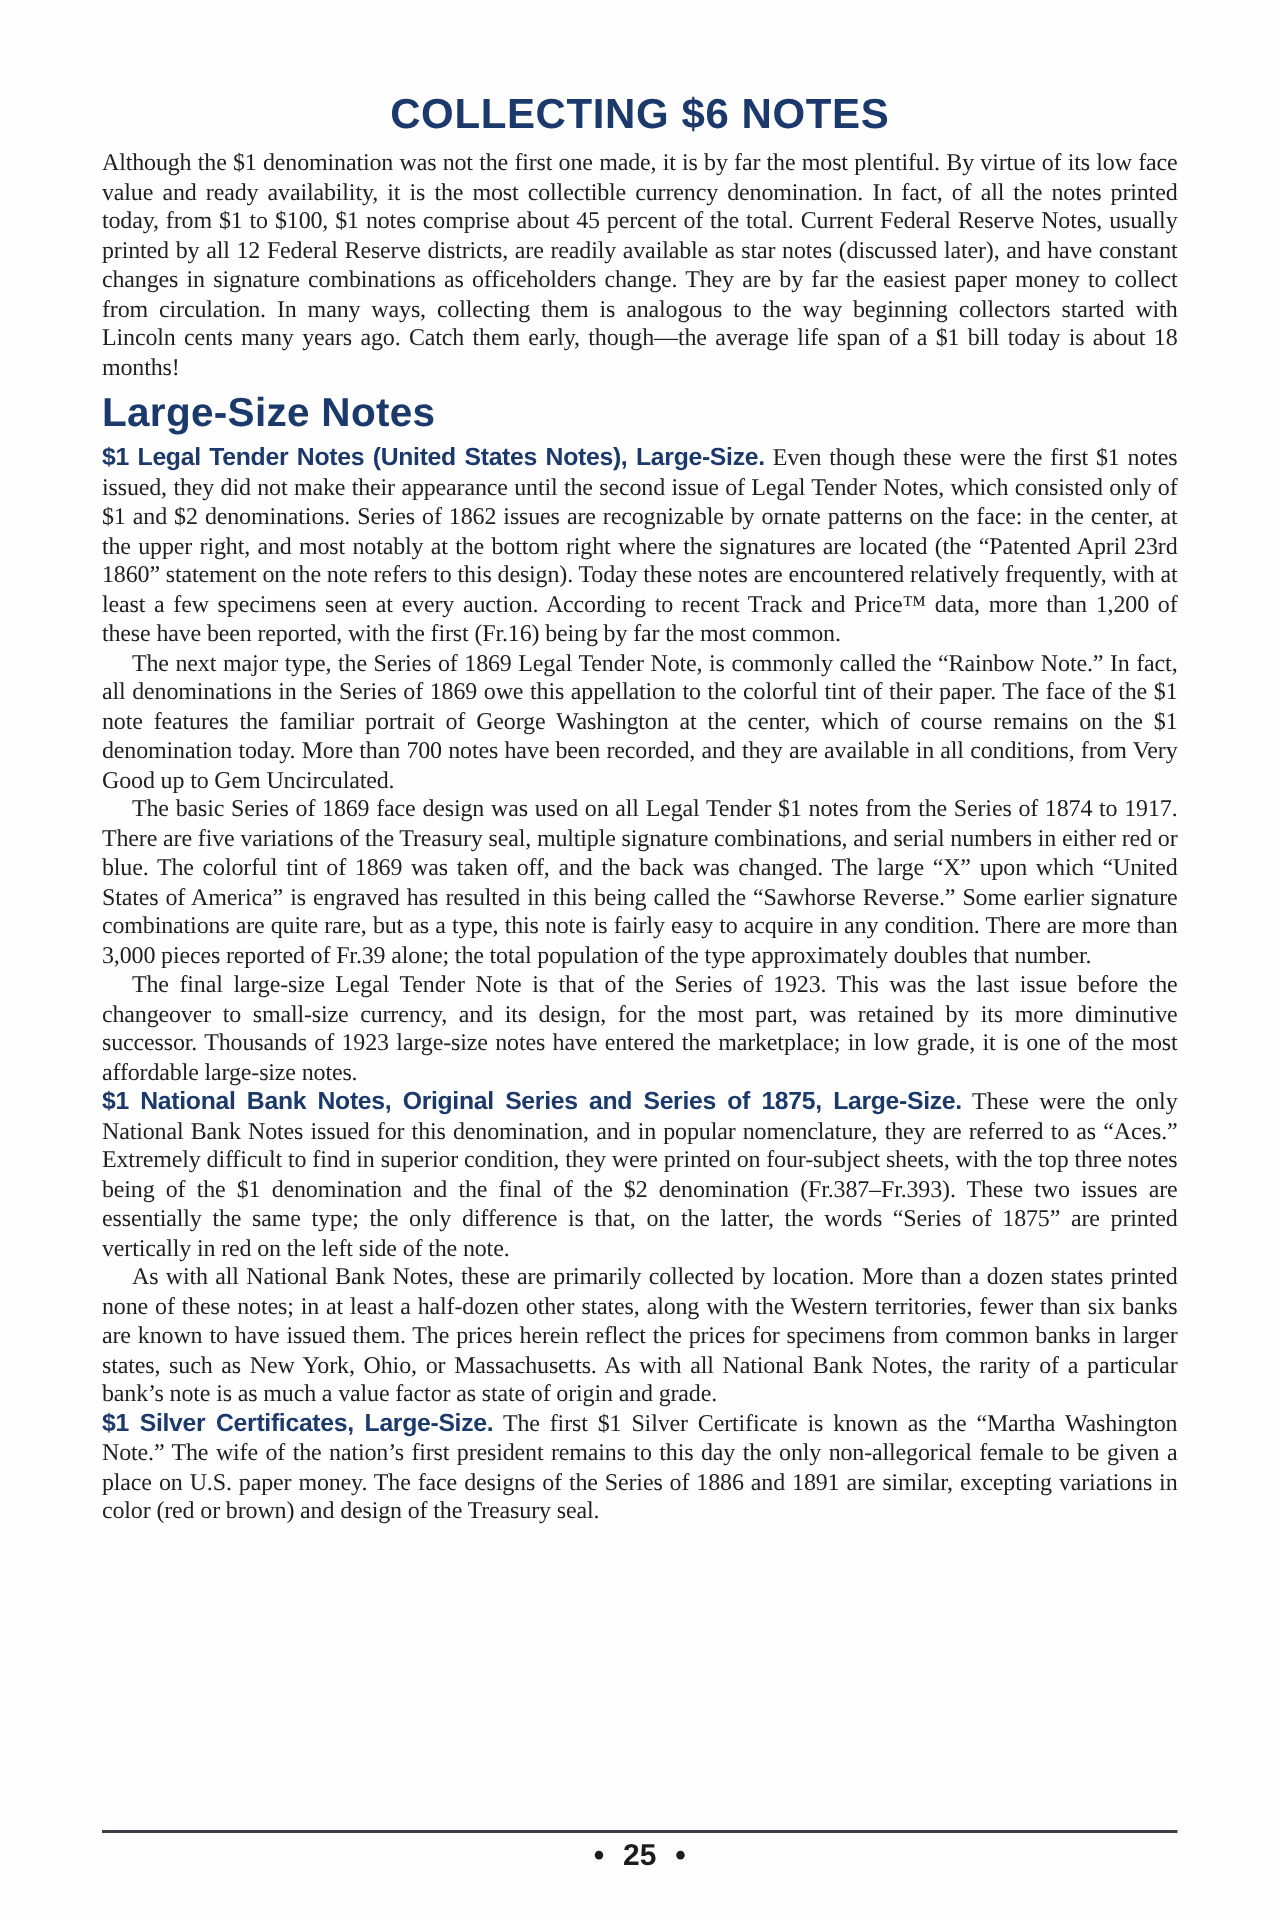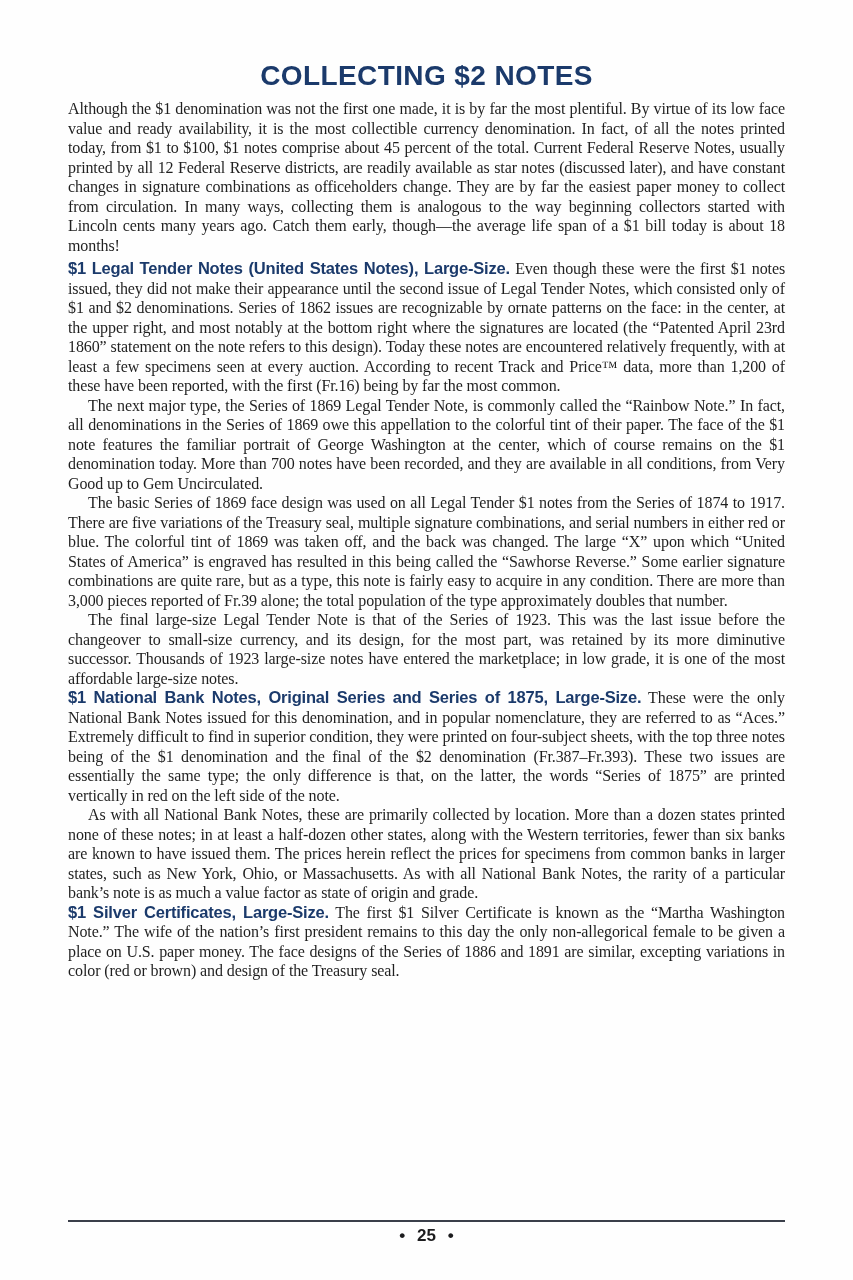--- a/index.html
+++ b/index.html
@@ -67,34 +67,35 @@
     top: 1220px;
   }
   .footer-rule {
     border-top: 2px solid #3a3f4a;
     margin: 0 0 4px 0;
   }
   .page-number {
     text-align: center;
     font-family: "Liberation Sans", sans-serif;
     font-weight: bold;
-    font-size: 17px;
+    font-size: 20px;
     color: #1c1c1e;
     word-spacing: 7px;
   }
 </style>
 </head>
 <body>
 
 <div class="page">
 
-  <h1 class="page-title">COLLECTING $2 NOTES</h1>
+  <h1 class="page-title">COLLECTING $6 NOTES</h1>
 
   <p class="body">Although the $1 denomination was not the first one made, it is by far the most plentiful. By virtue of its low face value and ready availability, it is the most collectible currency denomination. In fact, of all the notes printed today, from $1 to $100, $1 notes comprise about 45 percent of the total. Current Federal Reserve Notes, usually printed by all 12 Federal Reserve districts, are readily available as star notes (discussed later), and have constant changes in signature combinations as officeholders change. They are by far the easiest paper money to collect from circulation. In many ways, collecting them is analogous to the way beginning collectors started with Lincoln cents many years ago. Catch them early, though—the average life span of a $1 bill today is about 18 months!</p>
 
+  <h2 class="section-heading">Large-Size Notes</h2>
 
   <p class="body lead first-lead"><span class="subhead">$1 Legal Tender Notes (United States Notes), Large-Size.</span> <span>Even though these were the first $1 notes issued, they did not make their appearance until the second issue of Legal Tender Notes, which consisted only of $1 and $2 denominations. Series of 1862 issues are recognizable by ornate patterns on the face: in the center, at the upper right, and most notably at the bottom right where the signatures are located (the “Patented April 23rd 1860” statement on the note refers to this design). Today these notes are encountered relatively frequently, with at least a few specimens seen at every auction. According to recent Track and Price™ data, more than 1,200 of these have been reported, with the first (Fr.16) being by far the most common.</span></p>
   <p class="body indent">The next major type, the Series of 1869 Legal Tender Note, is commonly called the “Rainbow Note.” In fact, all denominations in the Series of 1869 owe this appellation to the colorful tint of their paper. The face of the $1 note features the familiar portrait of George Washington at the center, which of course remains on the $1 denomination today. More than 700 notes have been recorded, and they are available in all conditions, from Very Good up to Gem Uncirculated.</p>
   <p class="body indent">The basic Series of 1869 face design was used on all Legal Tender $1 notes from the Series of 1874 to 1917. There are five variations of the Treasury seal, multiple signature combinations, and serial numbers in either red or blue. The colorful tint of 1869 was taken off, and the back was changed. The large “X” upon which “United States of America” is engraved has resulted in this being called the “Sawhorse Reverse.” Some earlier signature combinations are quite rare, but as a type, this note is fairly easy to acquire in any condition. There are more than 3,000 pieces reported of Fr.39 alone; the total population of the type approximately doubles that number.</p>
   <p class="body indent">The final large-size Legal Tender Note is that of the Series of 1923. This was the last issue before the changeover to small-size currency, and its design, for the most part, was retained by its more diminutive successor. Thousands of 1923 large-size notes have entered the marketplace; in low grade, it is one of the most affordable large-size notes.</p>
 
   <p class="body lead"><span class="subhead">$1 National Bank Notes, Original Series and Series of 1875, Large-Size.</span> <span>These were the only National Bank Notes issued for this denomination, and in popular nomenclature, they are referred to as “Aces.” Extremely difficult to find in superior condition, they were printed on four-subject sheets, with the top three notes being of the $1 denomination and the final of the $2 denomination (Fr.387–Fr.393). These two issues are essentially the same type; the only difference is that, on the latter, the words “Series of 1875” are printed vertically in red on the left side of the note.</span></p>
   <p class="body indent">As with all National Bank Notes, these are primarily collected by location. More than a dozen states printed none of these notes; in at least a half-dozen other states, along with the Western territories, fewer than six banks are known to have issued them. The prices herein reflect the prices for specimens from common banks in larger states, such as New York, Ohio, or Massachusetts. As with all National Bank Notes, the rarity of a particular bank’s note is as much a value factor as state of origin and grade.</p>
 
   <p class="body lead"><span class="subhead">$1 Silver Certificates, Large-Size.</span> <span>The first $1 Silver Certificate is known as the “Martha Washington Note.” The wife of the nation’s first president remains to this day the only non-allegorical female to be given a place on U.S. paper money. The face designs of the Series of 1886 and 1891 are similar, excepting variations in color (red or brown) and design of the Treasury seal.</span></p>

